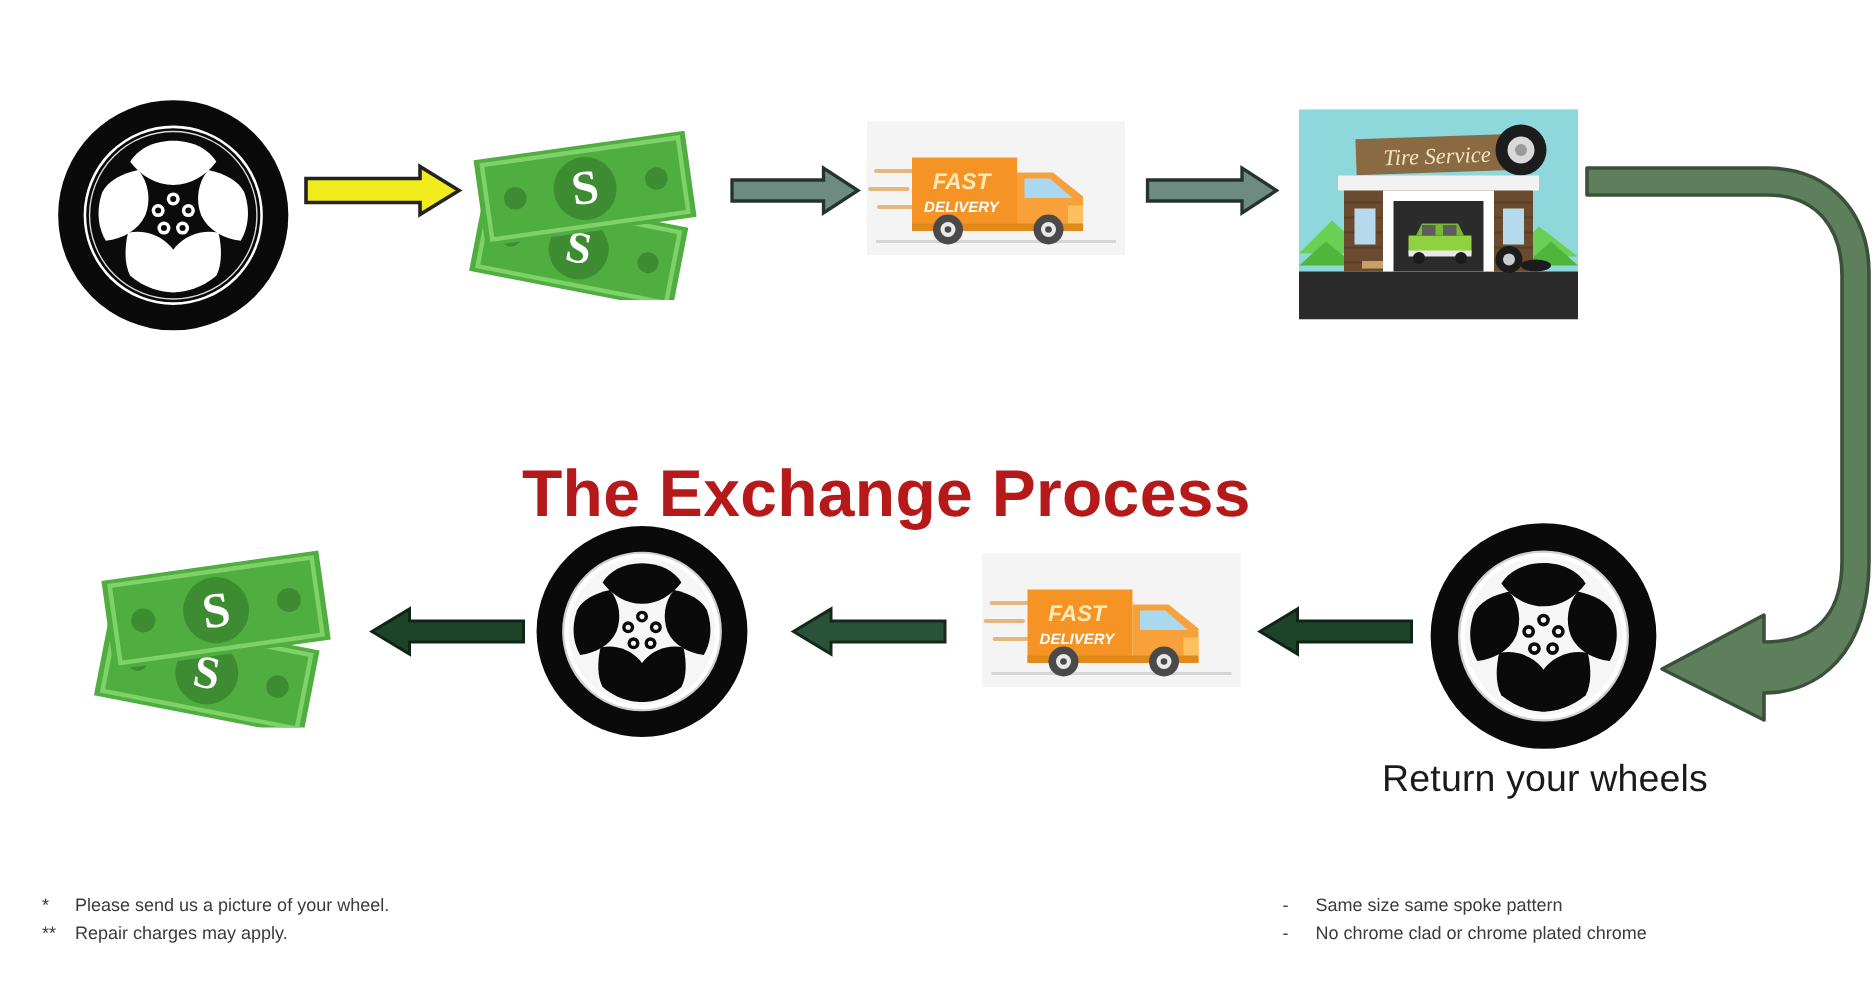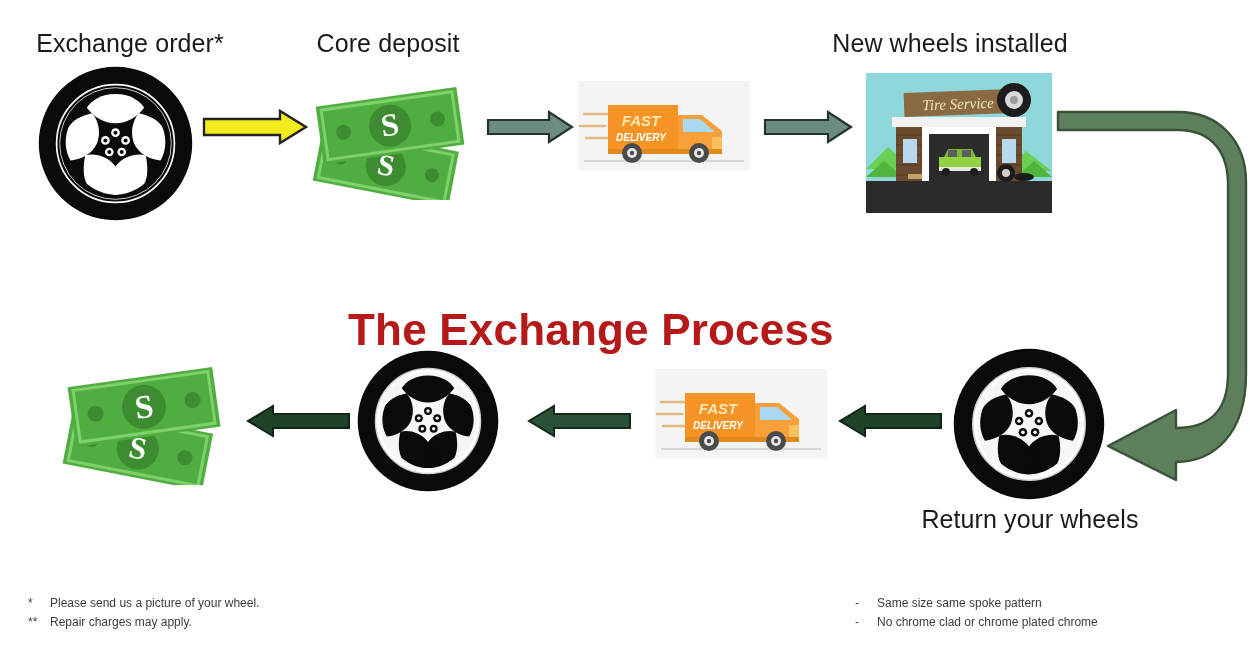--- a/index.html
+++ b/index.html
@@ -67,25 +67,22 @@
   .truck-box { background: #f4f4f4; }
   .shop-box { background: #8ed8dc; }
 
   svg { shape-rendering: geometricPrecision; }
 </style>
 </head>
 <body>
 
 <div id="canvas">
 
-  <div class="node-label" style="left:10px; top:28px; width:240px;">Exchange order*</div>
-
-  <div class="node-label" style="left:278px; top:28px; width:220px;">Core deposit</div>
-
-  <div class="node-label" style="left:800px; top:28px; width:300px;">New wheels installed</div>
+
+
 
   <div class="abs" style="left:38px; top:66px; width:155px; height:155px;">
     <svg viewBox="0 0 200 200" width="155" height="155" aria-hidden="true">
       <g>
 
         <circle cx="100" cy="100" r="98" fill="#0a0a0a"></circle>
 
         <g fill="#0a0a0a">
           <circle cx="100" cy="100" r="99"></circle>
         </g>

